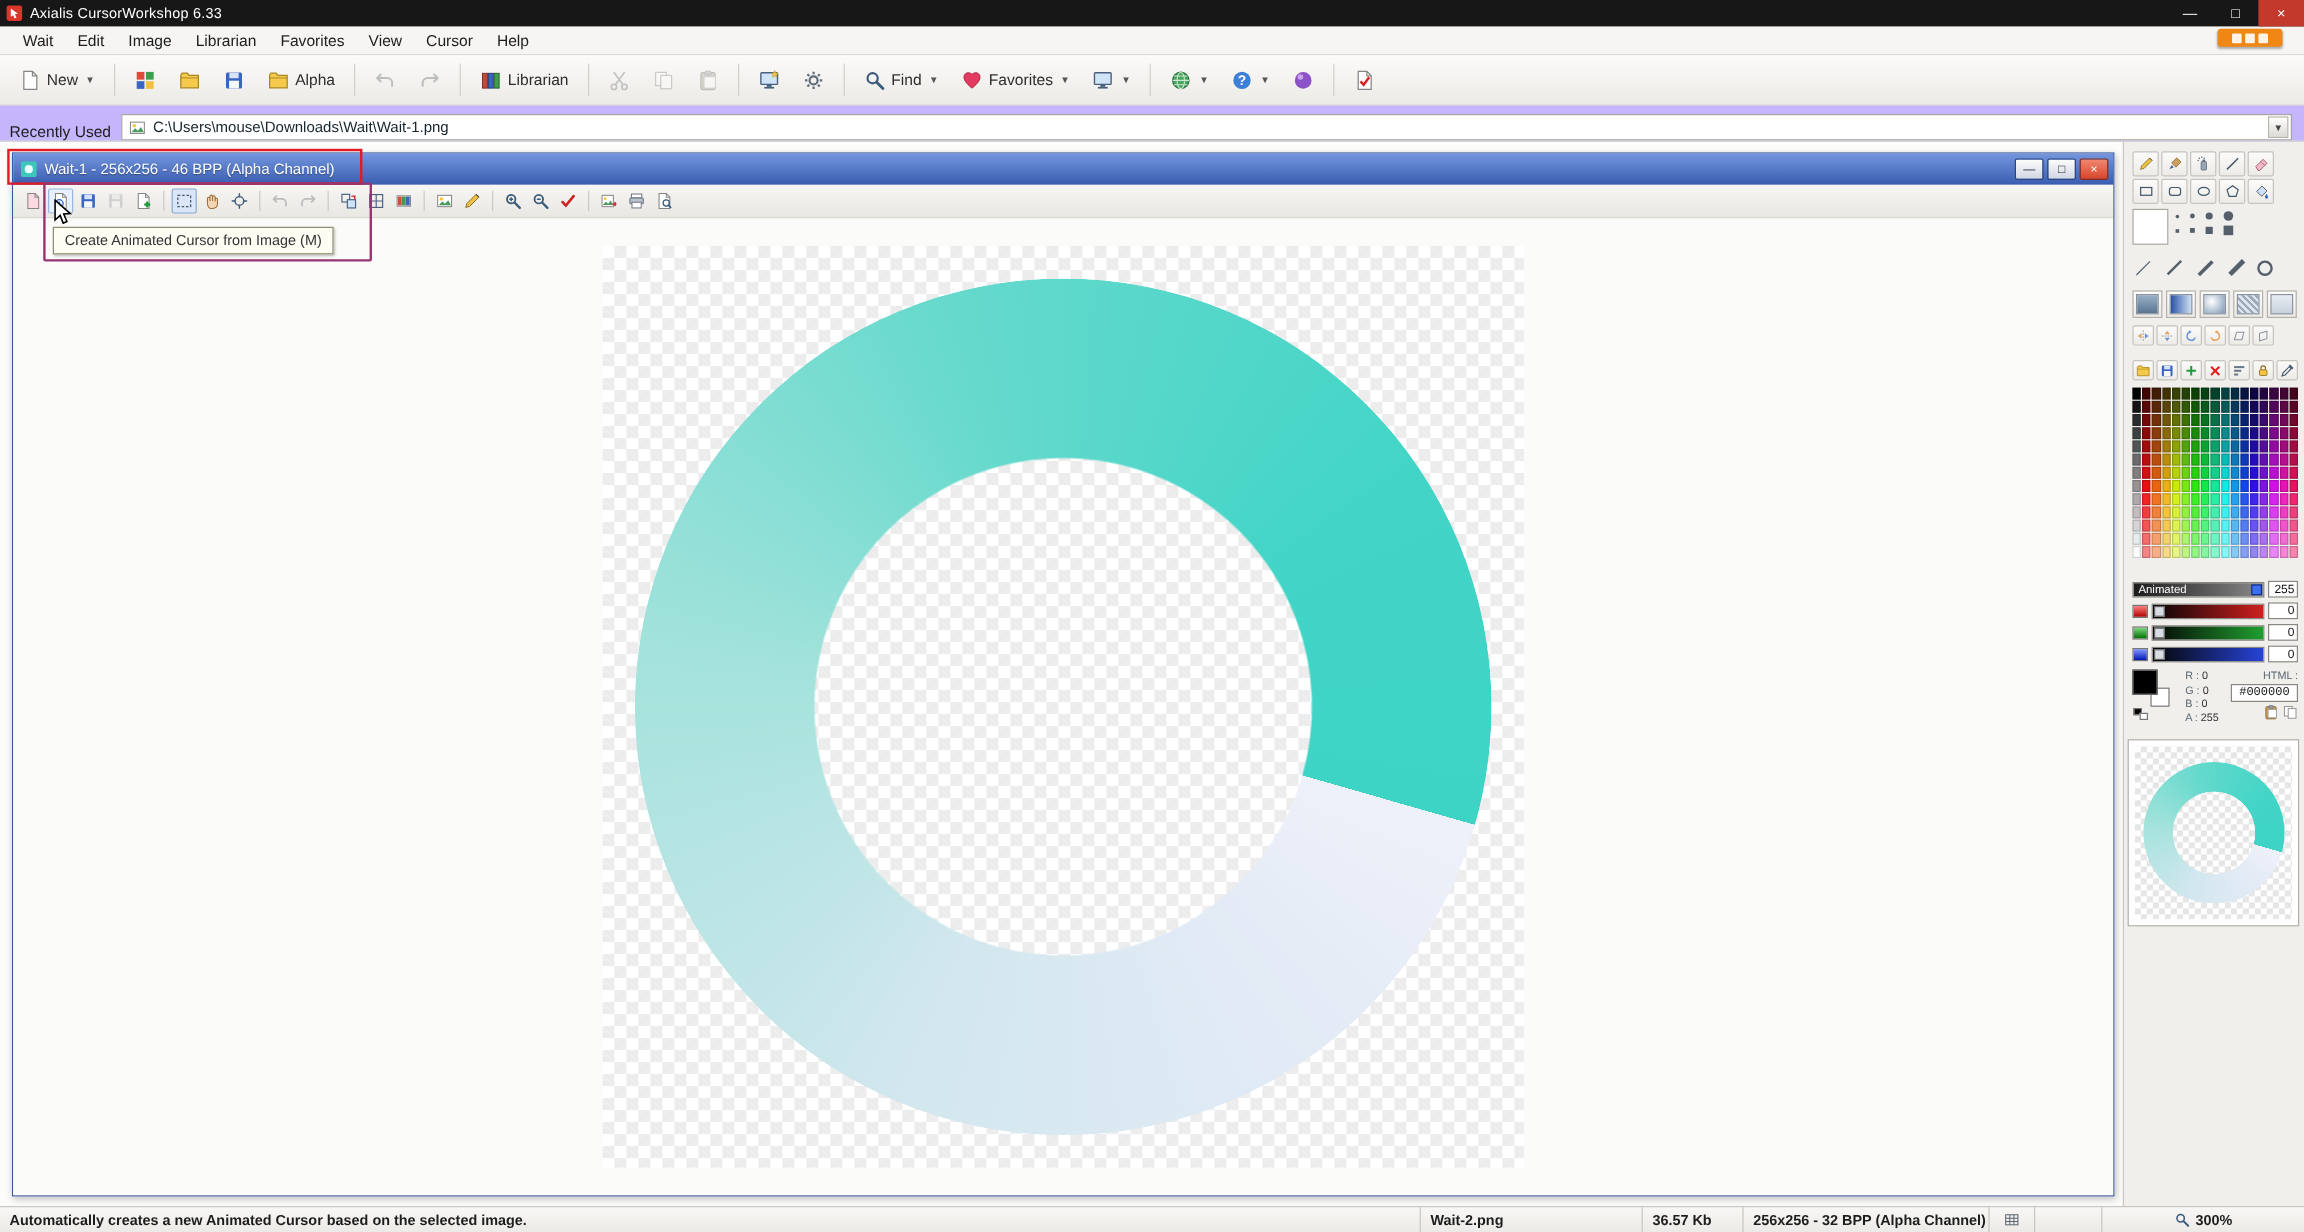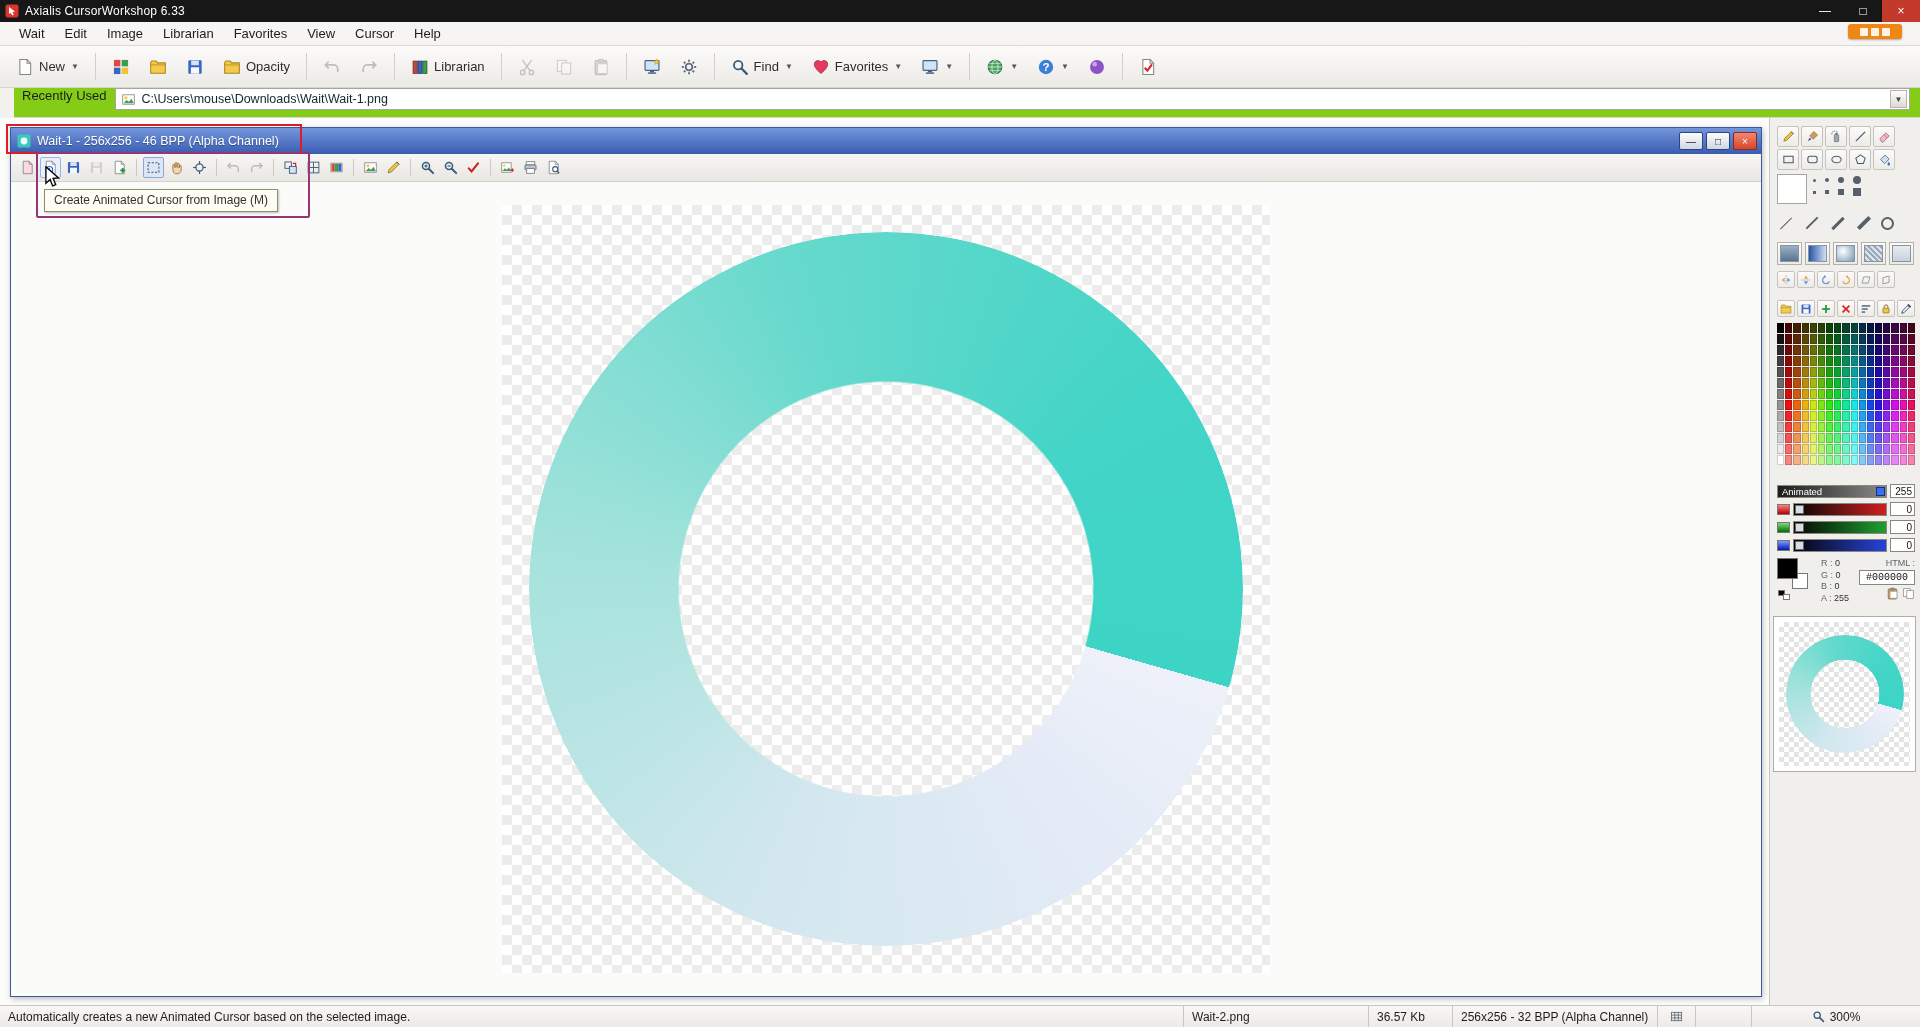--- a/index.html
+++ b/index.html
@@ -23,21 +23,21 @@
 
 
 .toolbar{position:absolute;top:46px;left:0;right:0;height:42px;background:linear-gradient(#fcfbfa,#eceae5);border-bottom:1px solid #d8d5d0;display:flex;align-items:center;padding:0 8px;gap:3px;z-index:40;}
 .tb-btn{display:flex;align-items:center;gap:5px;height:32px;padding:0 7px;border-radius:3px;border:1px solid transparent;color:#2d2d2d;font-size:13px;white-space:nowrap;}
 .tb-btn .ic{width:18px;height:18px;display:inline-block;}
 .tb-caret{font-size:8px;color:#555;margin-left:1px;}
 .tb-sep{width:1px;height:27px;background:#d2cfc9;margin:0 5px;flex:0 0 1px;}
 .disabled{opacity:.38;filter:grayscale(.8);}
 
 
-.recentbar{position:absolute;top:88px;left:14px;right:0;height:30px;background:#84cc16;border-bottom:1px solid #d8d5d0;display:flex;align-items:flex-start;padding:0 10px 0 8px;gap:8px;z-index:40;}
+.recentbar{position:absolute;top:88px;left:0;right:0;height:30px;background:#c4b5fd;border-bottom:1px solid #d8d5d0;display:flex;align-items:flex-end;padding:0 10px 0 8px;gap:8px;z-index:40;}
 .recent-label{font-size:13px;color:#1d1d1d;white-space:nowrap;}
 .combo{flex:1;height:22px;background:#fff;border:1px solid #a8a5a0;display:flex;align-items:center;padding:0 2px 0 5px;gap:6px;font-size:12.5px;color:#15252e;overflow:hidden;}
 .combo .ic{width:15px;height:15px;flex:0 0 15px;}
 .combo-text{white-space:nowrap;overflow:hidden;}
 .combo-arrow{margin-left:auto;width:17px;height:18px;display:flex;align-items:center;justify-content:center;font-size:8px;color:#444;background:linear-gradient(#fefefe,#dcdad5);border:1px solid #b8b5b0;flex:0 0 17px;}
 
 
 .main{position:absolute;top:118px;bottom:22px;left:0;right:0;display:flex;}
 .mdi{position:relative;width:1770px;flex:0 0 1770px;background:#fcfcfb;border-right:1px solid #c8c5c0;overflow:hidden;}
 .rpanel{position:relative;flex:1;background:#f1efec;overflow:hidden;}
@@ -128,21 +128,21 @@
  background-image:linear-gradient(45deg,#e4e4e4 25%,transparent 25%,transparent 75%,#e4e4e4 75%),linear-gradient(45deg,#e4e4e4 25%,transparent 25%,transparent 75%,#e4e4e4 75%);
  background-size:10px 10px;background-position:0 0,5px 5px;
  display:flex;align-items:center;justify-content:center;}
 .mini-donut{width:118px;height:118px;border-radius:50%;
  background:conic-gradient(from 106deg,#eef1fa 0deg,#e4ebf6 34deg,#d2e7ee 96deg,#a6e3dc 168deg,#64d9cc 240deg,#43d5c7 308deg,#3dd4c6 360deg);
  -webkit-mask:radial-gradient(closest-side,transparent 0 57.8%,#000 58.6%);
  mask:radial-gradient(closest-side,transparent 0 57.8%,#000 58.6%);}
 
 
 .statusbar{position:absolute;left:0;right:0;bottom:0;height:22px;background:linear-gradient(#f8f7f5,#eceae6);border-top:1px solid #cac7c2;display:flex;align-items:stretch;font-size:12px;color:#1d1d1d;z-index:50;}
-.seg{display:flex;align-items:center;padding:0 8px;border-right:1px solid #c9c6c1;white-space:nowrap;overflow:hidden;}
+.seg{display:flex;align-items:center;padding:0 8px;border-right:1px solid #c9c6c1;white-space:nowrap;overflow:hidden;font-weight:bold;}
 .seg.msg{flex:1;}
 .seg.file{width:185px;flex:0 0 185px;}
 .seg.size{width:84px;flex:0 0 84px;}
 .seg.info{width:205px;flex:0 0 205px;}
 .seg.gicon{width:38px;flex:0 0 38px;justify-content:center;}
 .seg.spacer{width:56px;flex:0 0 56px;border-right:1px solid #c9c6c1;}
 .seg.zoom{width:168px;flex:0 0 168px;justify-content:center;gap:5px;border-right:none;}
 .seg .ic{width:13px;height:13px;}
 .ic svg{display:block;}
 </style>
@@ -222,21 +222,21 @@
           </svg>
         </span>
       </div>
       <div class="tb-btn">
         <span class="ic">
           <svg viewBox="0 0 14 14" width="100%" height="100%" xmlns="http://www.w3.org/2000/svg">
             <path d="M1.3 11.8V3.6l.9-1.3h3.4l1 1.5h6.1v8z" fill="#f5c94c" stroke="#a9861e" stroke-width=".8"></path>
             <path d="M1.3 5.4h11.4" stroke="#a9861e" stroke-width=".6"></path>
           </svg>
         </span>
-        <span class="tb-label">Opacity</span>
+        <span class="tb-label">Alpha</span>
       </div>
       <div class="tb-sep"></div>
       <div class="tb-btn disabled">
         <span class="ic">
           <svg viewBox="0 0 14 14" width="100%" height="100%" xmlns="http://www.w3.org/2000/svg">
             <path d="M4.4 2.8L1.8 5.4l2.6 2.6" fill="none" stroke="#5a6a7c" stroke-width="1.3"></path>
             <path d="M2.2 5.4h6a3.3 3.3 0 013.3 3.3v2.4" fill="none" stroke="#5a6a7c" stroke-width="1.3"></path>
           </svg>
         </span>
       </div>

